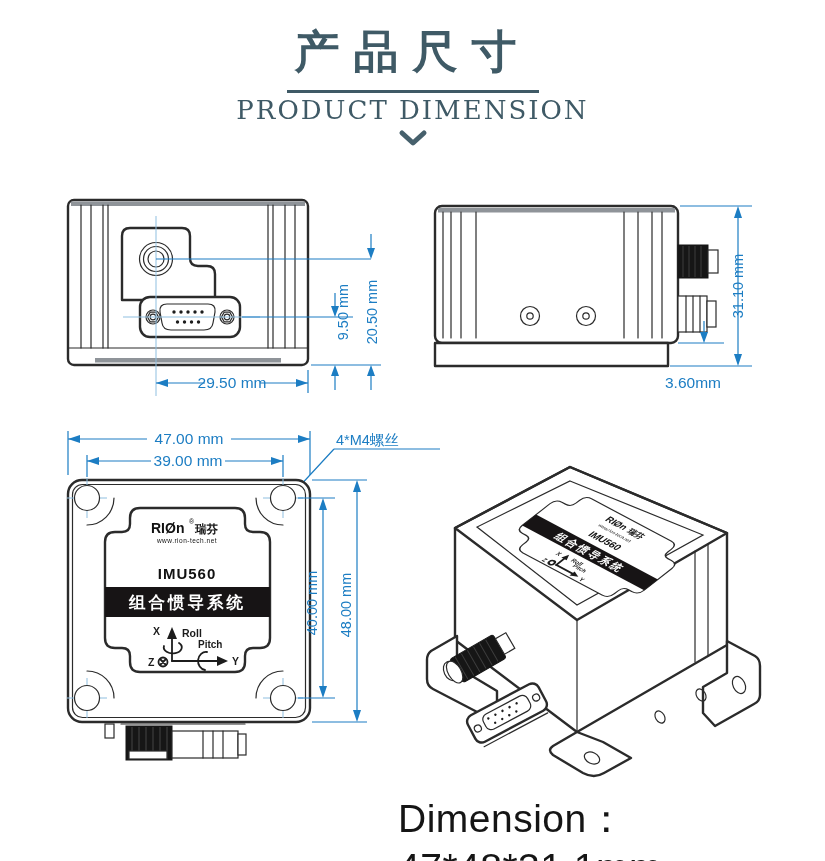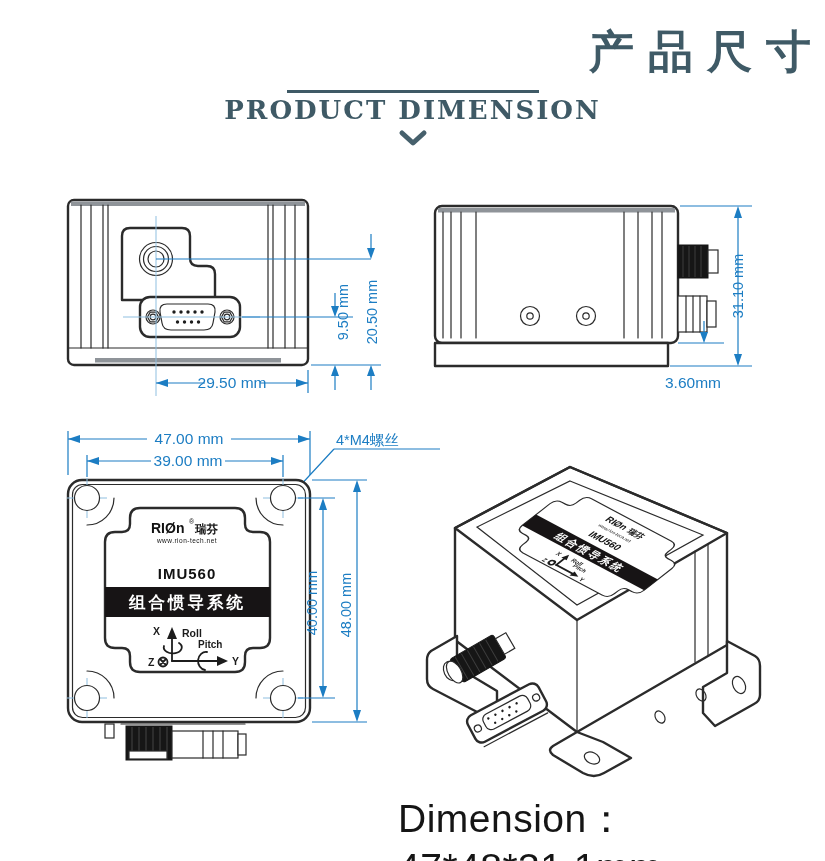--- a/index.html
+++ b/index.html
@@ -5,27 +5,27 @@
   :root{
     --dimension-blue:#1c7dc3;
     --centerline-blue:#8fbfe0;
     --drawing-line:#2b2b2b;
     --title-color:#3f5a66;
     --label-band:#171415;
   }
   *{margin:0;padding:0;box-sizing:border-box;}
   body{background:#e8e8e8;font-family:"Liberation Sans",sans-serif;}
   .page{position:relative;width:825px;height:861px;background:#ffffff;overflow:hidden;margin:0 auto;}
-  .t-zh{position:absolute;top:22px;left:0;right:0;text-align:right;
+  .t-zh{position:absolute;top:22px;left:0;right:0;text-align:center;
         font-family:"DejaVu Serif",serif;font-size:45px;font-weight:700;
         letter-spacing:14px;color:var(--title-color);}
   .t-rule{position:absolute;top:90px;left:50%;transform:translateX(-50%);
         width:252px;height:3px;background:var(--title-color);}
   .t-en{position:absolute;top:95px;left:0;right:0;text-align:center;
-        font-family:"DejaVu Serif",serif;font-size:26px;font-weight:700;
+        font-family:"DejaVu Serif",serif;font-size:26px;font-weight:400;
         letter-spacing:2px;color:var(--title-color);}
   .t-chev{position:absolute;top:130px;left:50%;transform:translateX(-50%);}
   .view{position:absolute;}
   .v-front{left:55px;top:188px;}
   .v-side{left:430px;top:188px;}
   .v-top{left:55px;top:425px;}
   .v-iso{left:425px;top:450px;}
   .footer-dim{position:absolute;left:398px;top:792px;font-size:39px;color:#151515;
         font-family:"Liberation Sans",sans-serif;letter-spacing:0.5px;}
   

